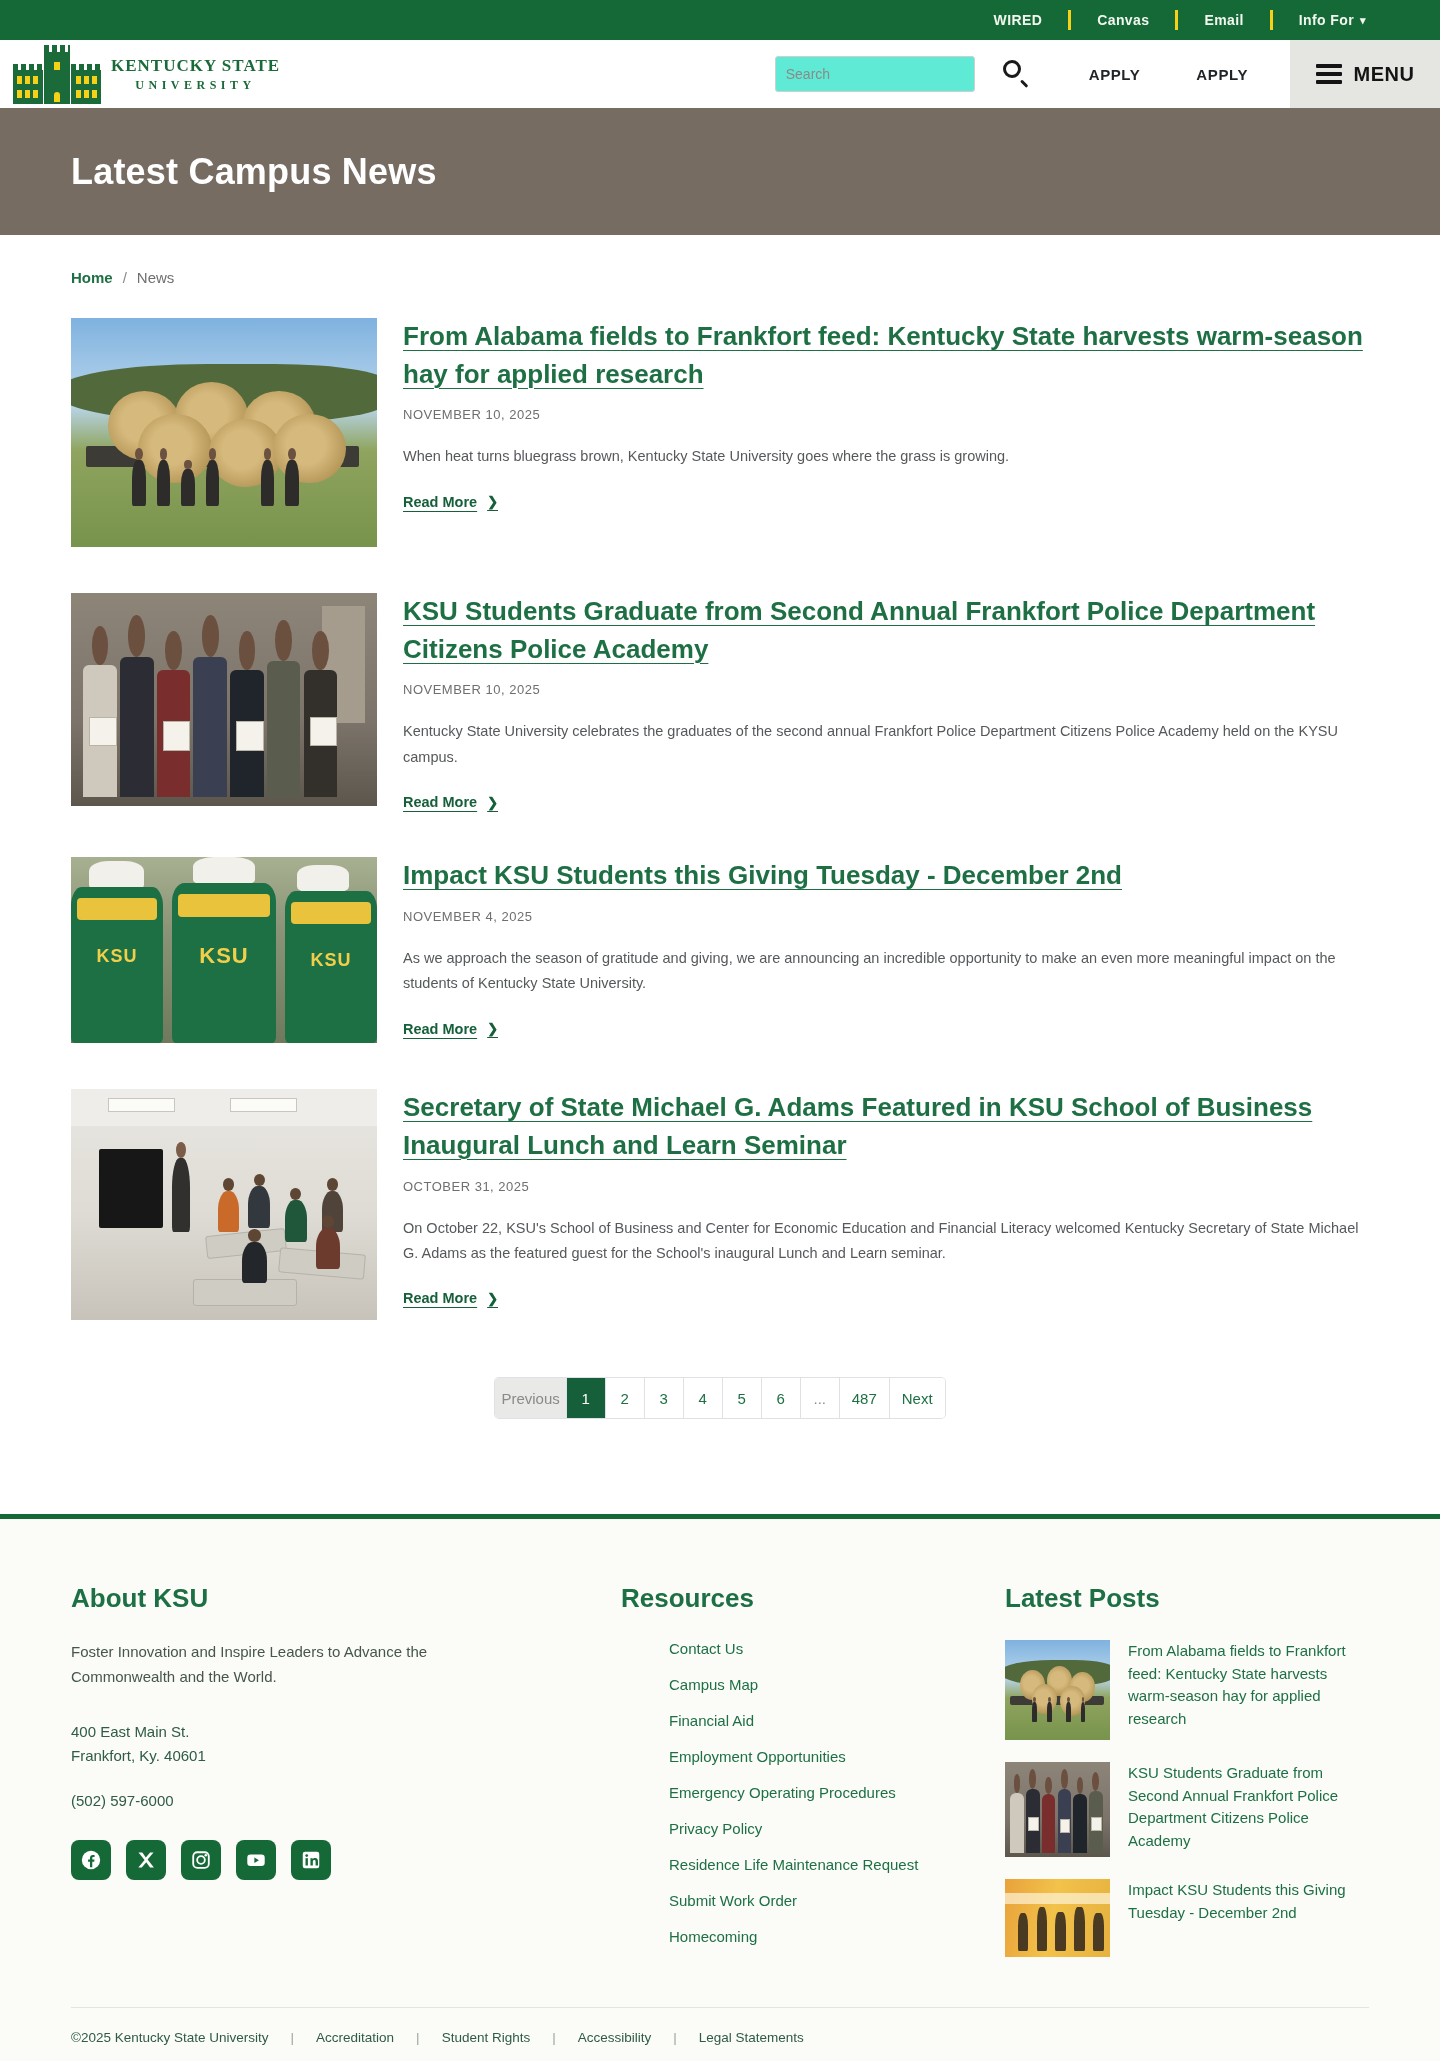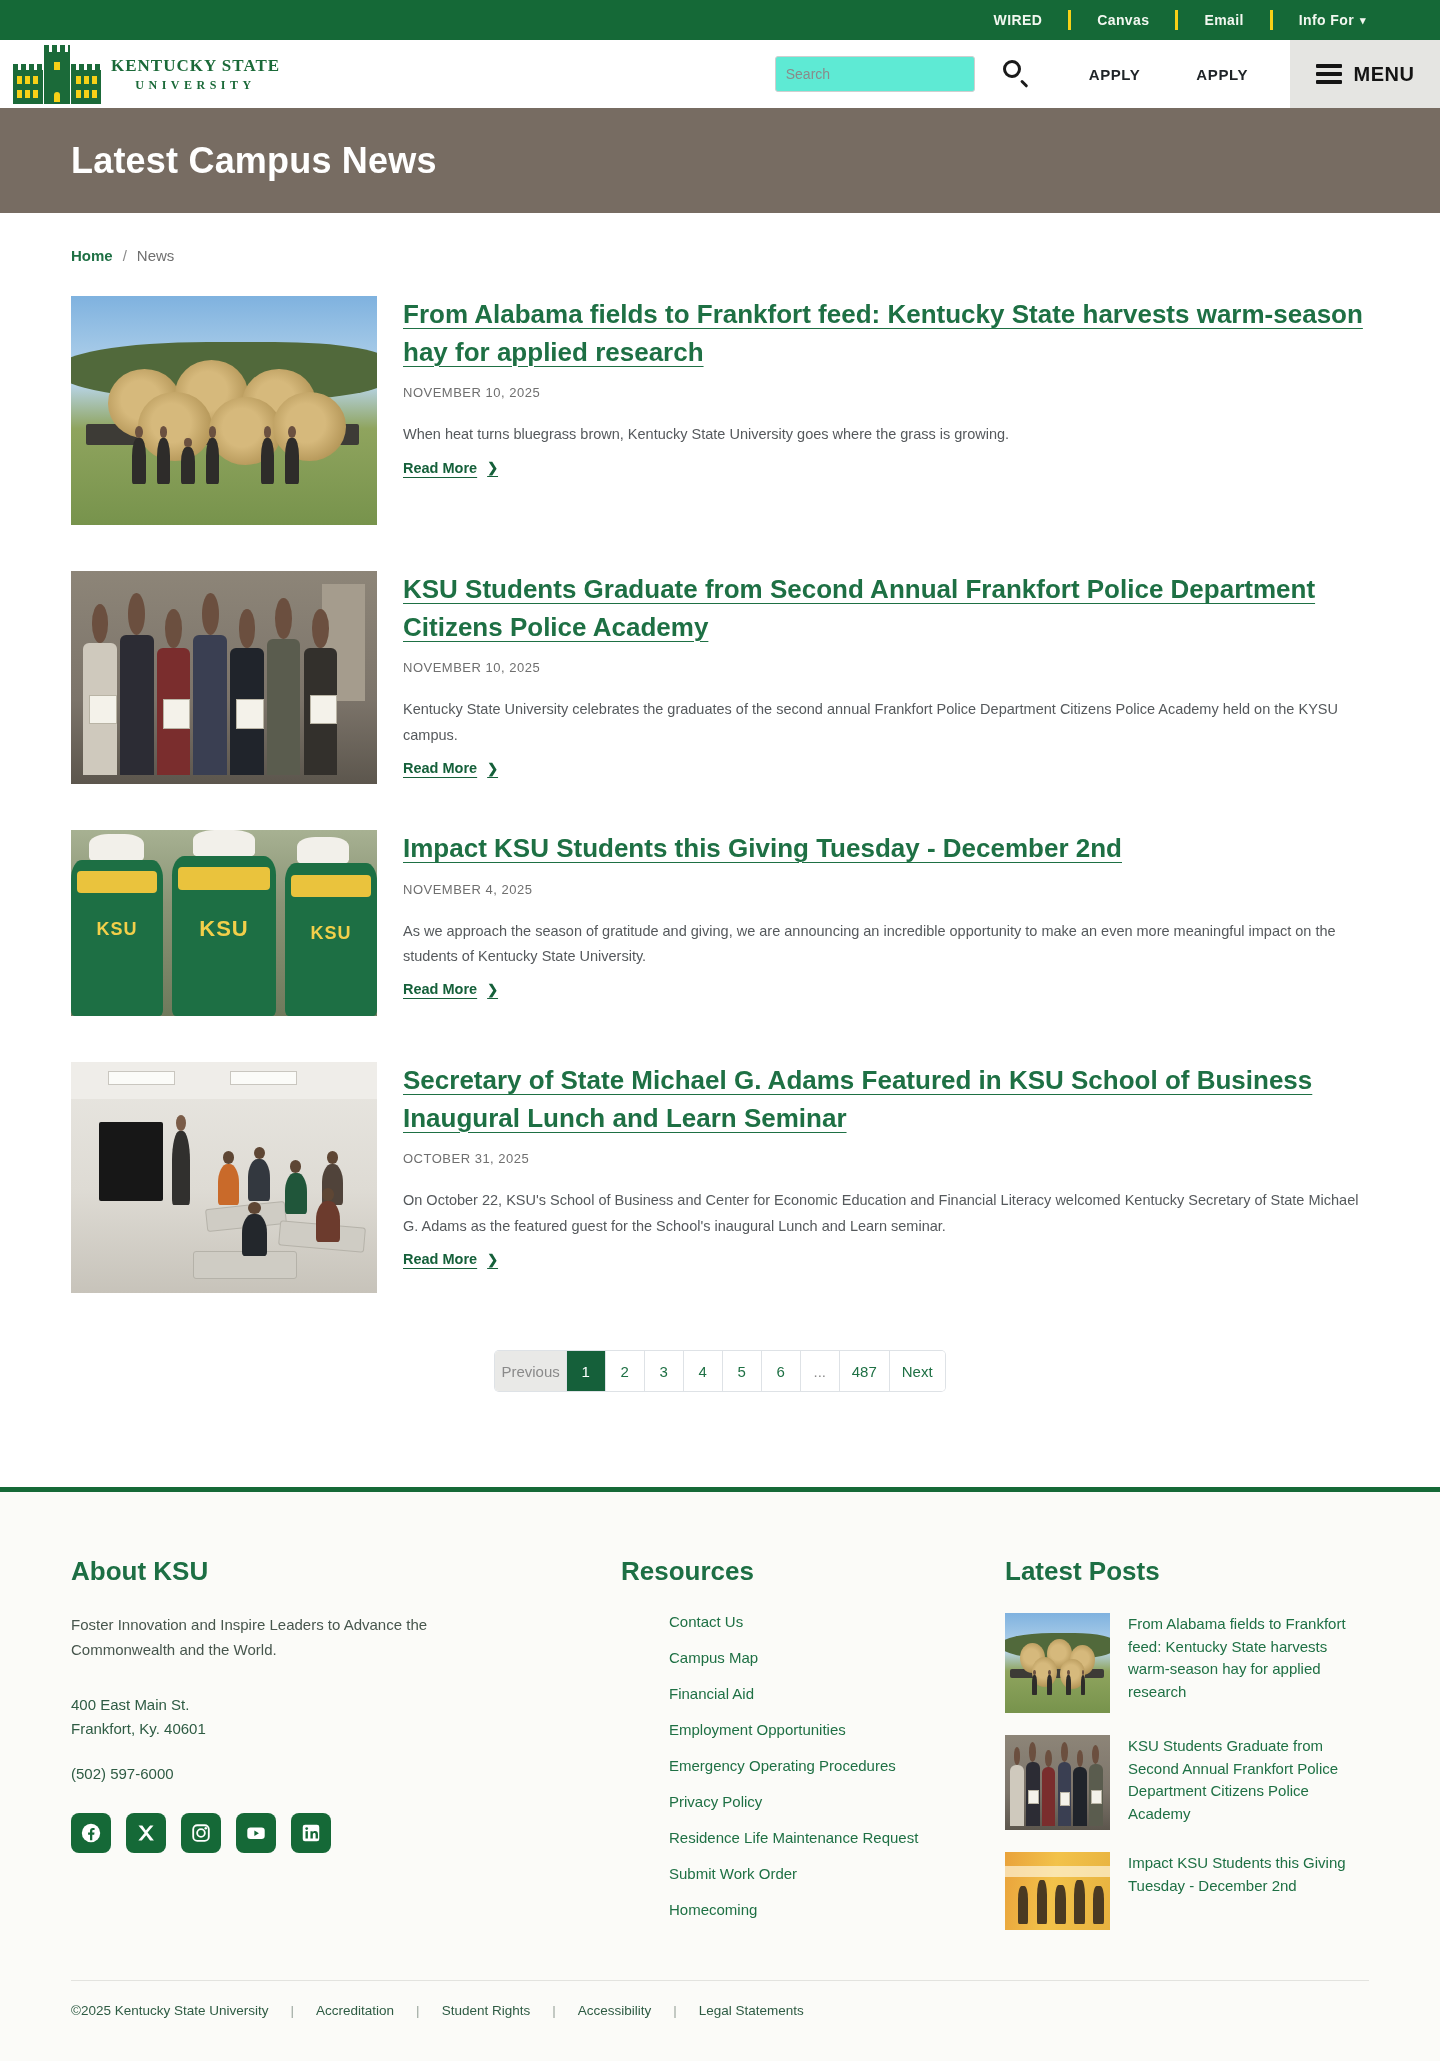--- a/index.html
+++ b/index.html
@@ -36,41 +36,41 @@
   .search-btn { background:none; border:none; margin-left:24px; cursor:pointer; width:34px; height:34px; position:relative; }
   .mag { position:absolute; left:4px; top:3px; width:18px; height:18px; border:3px solid #1a1a1a; border-radius:50%; }
   .mag-handle { position:absolute; left:22px; top:22px; width:9px; height:3px; background:#1a1a1a; transform:rotate(45deg); transform-origin:left center; border-radius:2px; }
   .hdr-link { color:#1f2428; text-decoration:none; font-size:15px; font-weight:bold; letter-spacing:.6px; margin-left:56px; }
   .menu-btn { width:150px; height:68px; margin-left:42px; background:#e5e5e2; border:none; display:flex; align-items:center; justify-content:center; gap:12px; cursor:pointer; }
   .hamburger { display:flex; flex-direction:column; gap:4px; }
   .hamburger span { display:block; width:26px; height:4px; background:#141414; border-radius:1px; }
   .menu-label { font-size:20px; font-weight:bold; color:#141414; letter-spacing:.5px; }
 
   
-  .banner { height:105px; background:#776c62; display:flex; align-items:center; }
+  .banner { height:127px; background:#776c62; display:flex; align-items:center; }
   .banner h1 { color:#ffffff; font-size:36px; font-weight:bold; letter-spacing:.2px; margin-left:71px; }
 
   
   .container { width:1298px; margin:0 auto; }
 
   
   .breadcrumb { margin-top:34px; font-size:15px; display:flex; gap:10px; align-items:center; }
   .breadcrumb a { color:#1e7044; text-decoration:none; font-weight:bold; }
   .breadcrumb .bc-sep { color:#8a8a8a; }
   .breadcrumb .bc-cur { color:#6f6f6f; }
 
   
   .articles { margin-top:32px; }
   .article { display:flex; gap:26px; margin-bottom:46px; }
   .art-img { width:306px; flex:0 0 306px; overflow:hidden; background:#ddd; }
   .art-body { flex:1; }
   .art-title { display:inline; color:#1e7044; font-size:26px; font-weight:bold; line-height:1.45; text-decoration:underline; text-decoration-thickness:1px; text-underline-offset:5px; }
   .art-date { margin-top:14px; color:#6f6f6f; font-size:13px; letter-spacing:.5px; }
   .art-excerpt { margin-top:22px; color:#55595c; font-size:14.5px; line-height:1.75; max-width:960px; }
-  .read-more { display:inline-flex; align-items:center; gap:10px; margin-top:12px; color:#15603a; font-size:14.5px; font-weight:bold; text-decoration:underline; text-underline-offset:4px; cursor:pointer; }
+  .read-more { display:inline-flex; align-items:center; gap:10px; margin-top:24px; color:#15603a; font-size:14.5px; font-weight:bold; text-decoration:underline; text-underline-offset:4px; cursor:pointer; }
   .read-more .chev { font-size:13px; text-decoration:none; }
 
   
   .scene { position:relative; width:100%; height:100%; overflow:hidden; }
   
   .sc-hay { background:linear-gradient(#7fb2df 0%, #b9d6ec 38%, #8fa45e 58%, #77934c 100%); }
   .sc-hay .trees { position:absolute; left:-5%; right:-5%; top:20%; height:26%; background:#51693b; border-radius:45% 35% 40% 50%; }
   .sc-hay .trailer { position:absolute; left:5%; right:6%; top:56%; height:9%; background:#3d3b36; border-radius:2px; }
   .sc-hay .bale { position:absolute; width:24%; height:30%; border-radius:50%; background:radial-gradient(circle at 45% 45%, #d6b97c 0 35%, #b89a5c 70%, #9a7d44 100%); }
   .sc-hay .person { position:absolute; bottom:18%; width:4.5%; height:20%; background:#2e2c2a; border-radius:40% 40% 10% 10%; }

